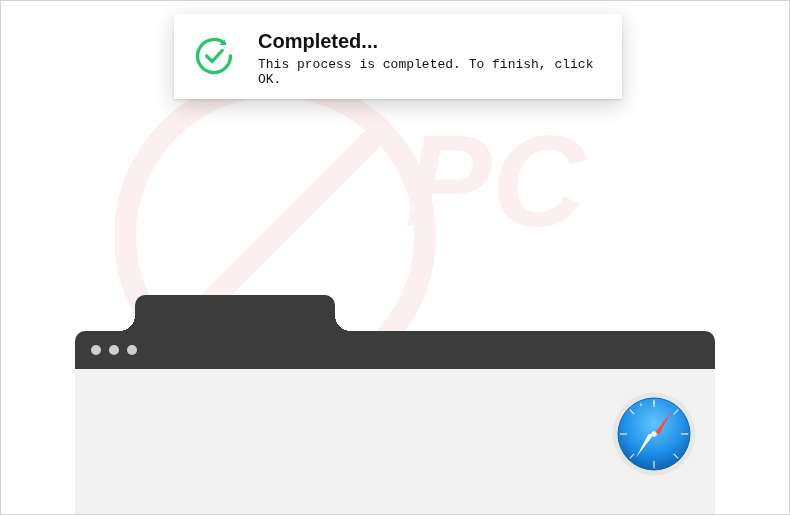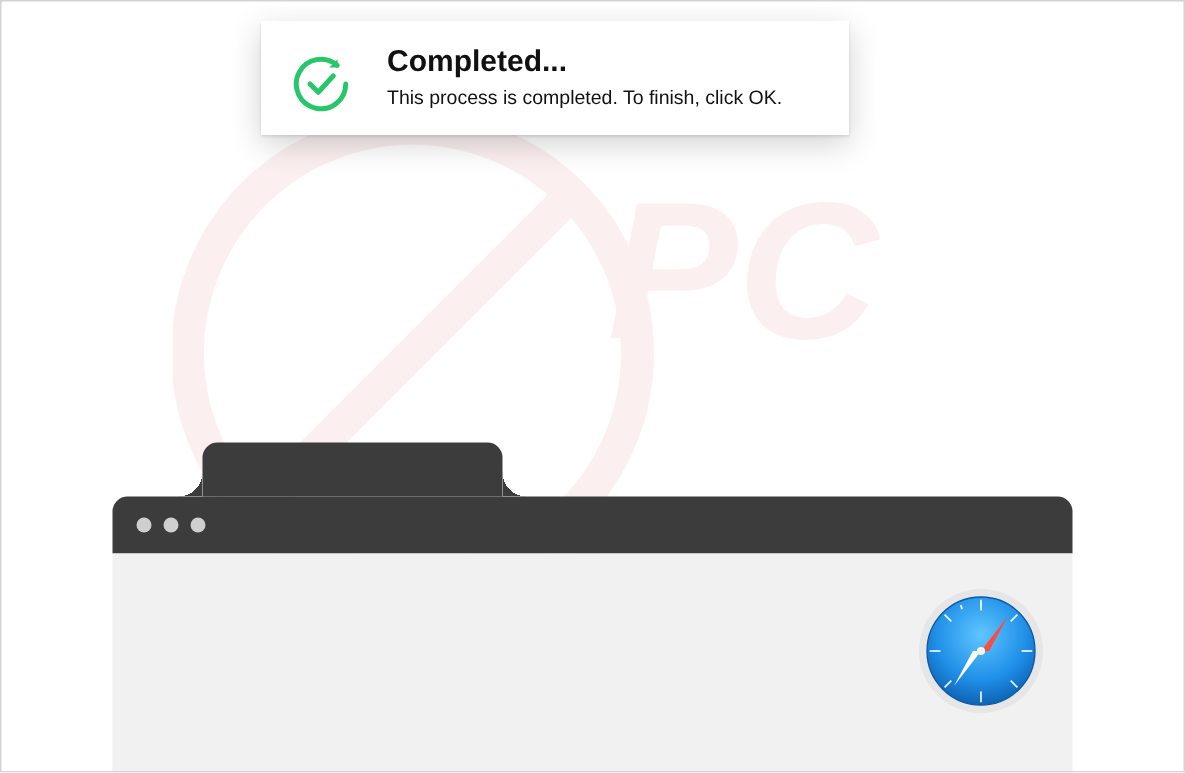--- a/index.html
+++ b/index.html
@@ -99,21 +99,21 @@
       right: 16px;
       width: 90px;
       height: 90px;
     }
 
     
     .dialog {
       position: absolute;
       top: 14px;
       left: 174px;
-      width: 392px;
+      width: 448px;
       background: #ffffff;
       box-shadow: 0 6px 20px rgba(0,0,0,0.18), 0 1px 2px rgba(0,0,0,0.12);
       padding: 16px 18px 12px 18px;
       display: flex;
       flex-direction: column;
       z-index: 3;
     }
     .dialog-top {
       display: flex;
       gap: 22px;
@@ -122,20 +122,21 @@
     .check-icon { flex: 0 0 44px; height: 44px; margin-top: 4px; }
     .dialog-text h2 {
       font-size: 20px;
       font-weight: 700;
       color: #111;
       margin-bottom: 4px;
     }
     .dialog-text p {
       font-size: 13px;
       color: #111;
+      font-family: Liberation Mono, monospace;
     }
     .dialog-actions {
       display: flex;
       justify-content: flex-end;
       margin-top: 14px;
     }
     .ok-btn {
       background: #3b7bff;
       color: #fff;
       border: none;

